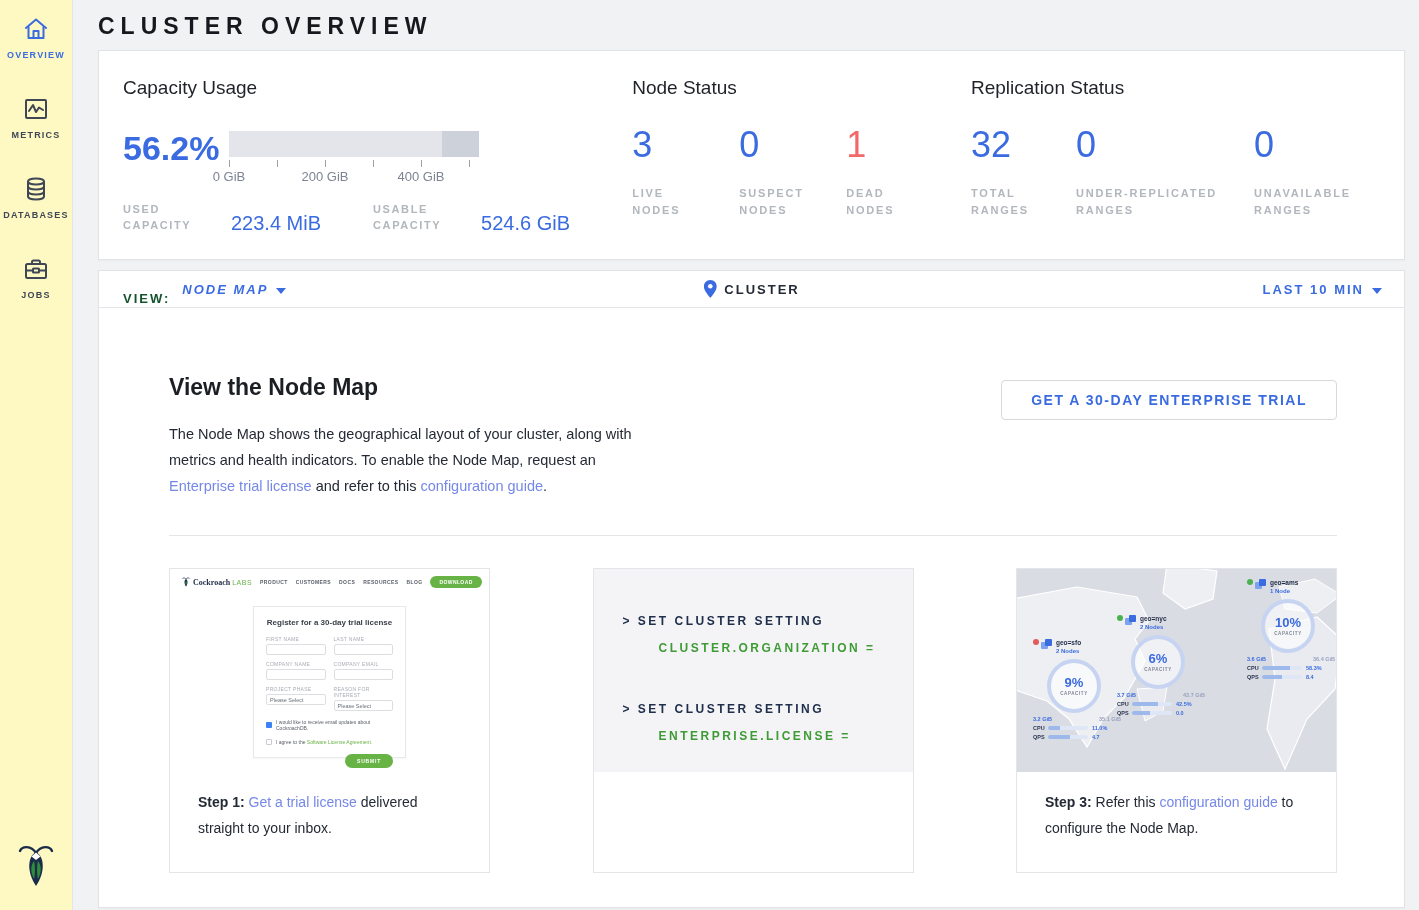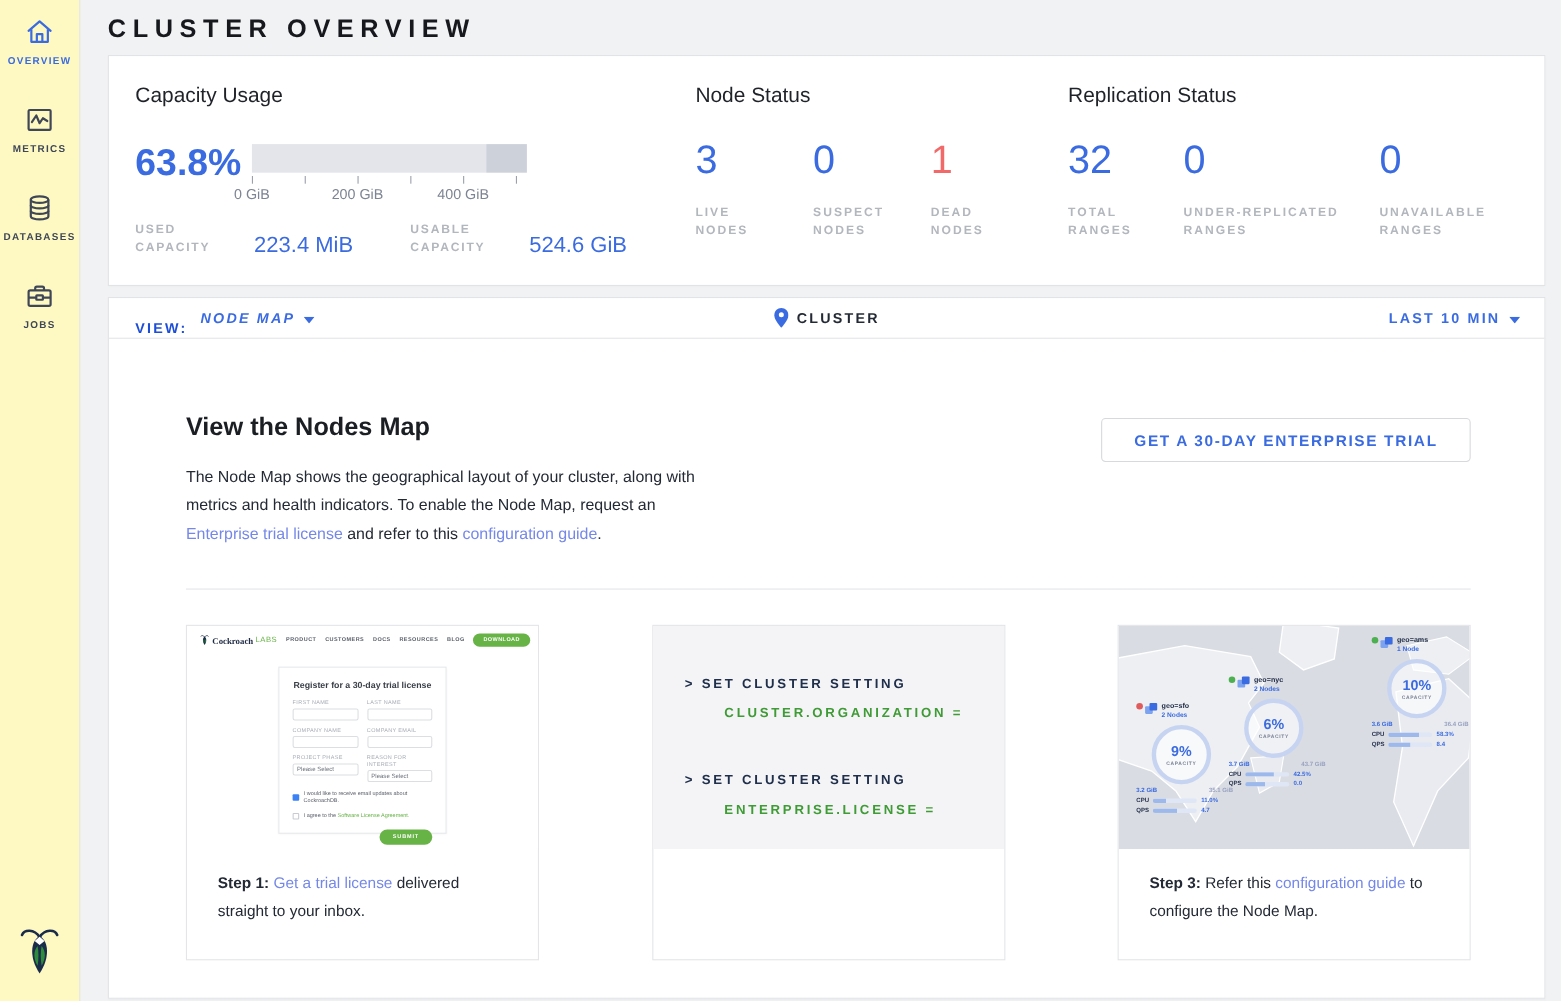--- a/index.html
+++ b/index.html
@@ -64,21 +64,21 @@
   .rs-col2 { width:178px; } .rs-col2 .stat-lbl { width:170px; }
   .rs-col3 { width:150px; } .rs-col3 .stat-lbl { width:110px; }
 
   
   .view-panel { margin-top:10px; }
   .view-bar {
     height:37px; display:flex; align-items:center; position:relative;
     border-bottom:1px solid #e4e5e8; padding:0 22px 0 24px;
     font-size:13px; letter-spacing:2px; font-weight:600;
   }
-  .view-label { color:#1d4ed8; margin-right:12px;margin-top:19px; }
+  .view-label { color:#14532d; margin-right:12px;margin-top:19px; }
   .view-select { color:#3b6be0; display:flex; align-items:center; cursor:pointer;font-style:italic; }
   .caret { margin-left:8px; display:inline-block; }
   .scope { position:absolute; left:50%; transform:translateX(-50%); display:flex; align-items:center; color:#242a35; cursor:default; }
   .scope svg { margin-right:8px; }
   .time-select { margin-left:auto; color:#3b6be0; display:flex; align-items:center; cursor:pointer; }
 
   
   .nm-body { padding:66px 67px 34px 70px; }
   .nm-top { display:flex; justify-content:space-between; align-items:flex-start; }
   .nm-intro { width:470px; }
@@ -214,21 +214,21 @@
 
   <main class="main">
 
     <h1 class="page-title">CLUSTER OVERVIEW</h1>
 
     <section class="panel summary">
 
       <div class="cap-block">
         <div class="section-title">Capacity Usage</div>
         <div class="cap-row1">
-          <div class="cap-pct">63.8%</div>
+          <div class="cap-pct">56.2%</div>
           <div class="bar-wrap">
             <div class="cap-bar">
               <div class="seg-light"></div>
               <div class="seg-dark"></div>
             </div>
             <div class="cap-ticks">
               <i style="left:0"></i>
                 <i style="left:48px"></i>
                 <i style="left:96px"></i>
               <i style="left:144px"></i>
@@ -313,21 +313,21 @@
             <svg width="10" height="6" viewBox="0 0 10 6">
                 <polygon points="0,0 10,0 5,6" fill="#3b6be0"></polygon>
               </svg>
           </span>
         </span>
       </div>
 
       <div class="nm-body">
         <div class="nm-top">
           <div class="nm-intro">
-            <h2 class="nm-h2">View the Nodes Map</h2>
+            <h2 class="nm-h2">View the Node Map</h2>
             <p class="nm-desc"><span>The Node Map shows the geographical layout of your cluster, along with metrics and health indicators. To enable the Node Map, request an </span><a class="lnk">Enterprise trial license</a><span> and refer to this </span><a class="lnk">configuration guide</a><span>.</span></p>
           </div>
           <button class="trial-btn">GET A 30-DAY ENTERPRISE TRIAL</button>
         </div>
 
         <hr class="nm-divider">
 
         <div class="cards">
 
           <div class="card">

